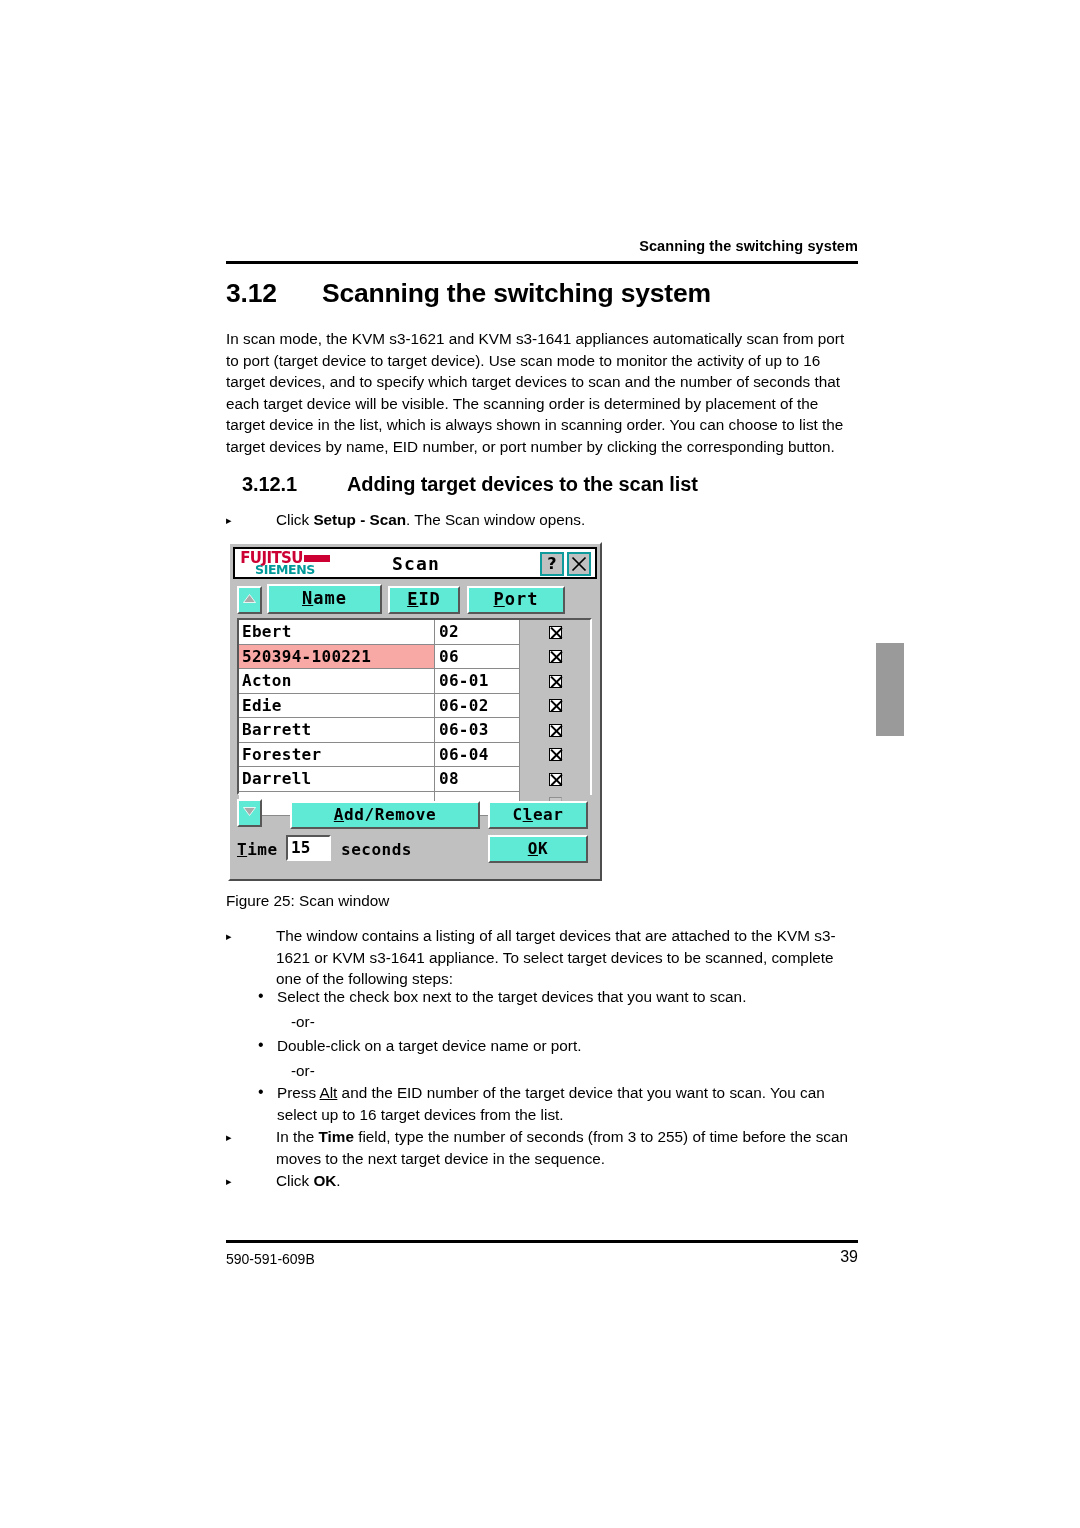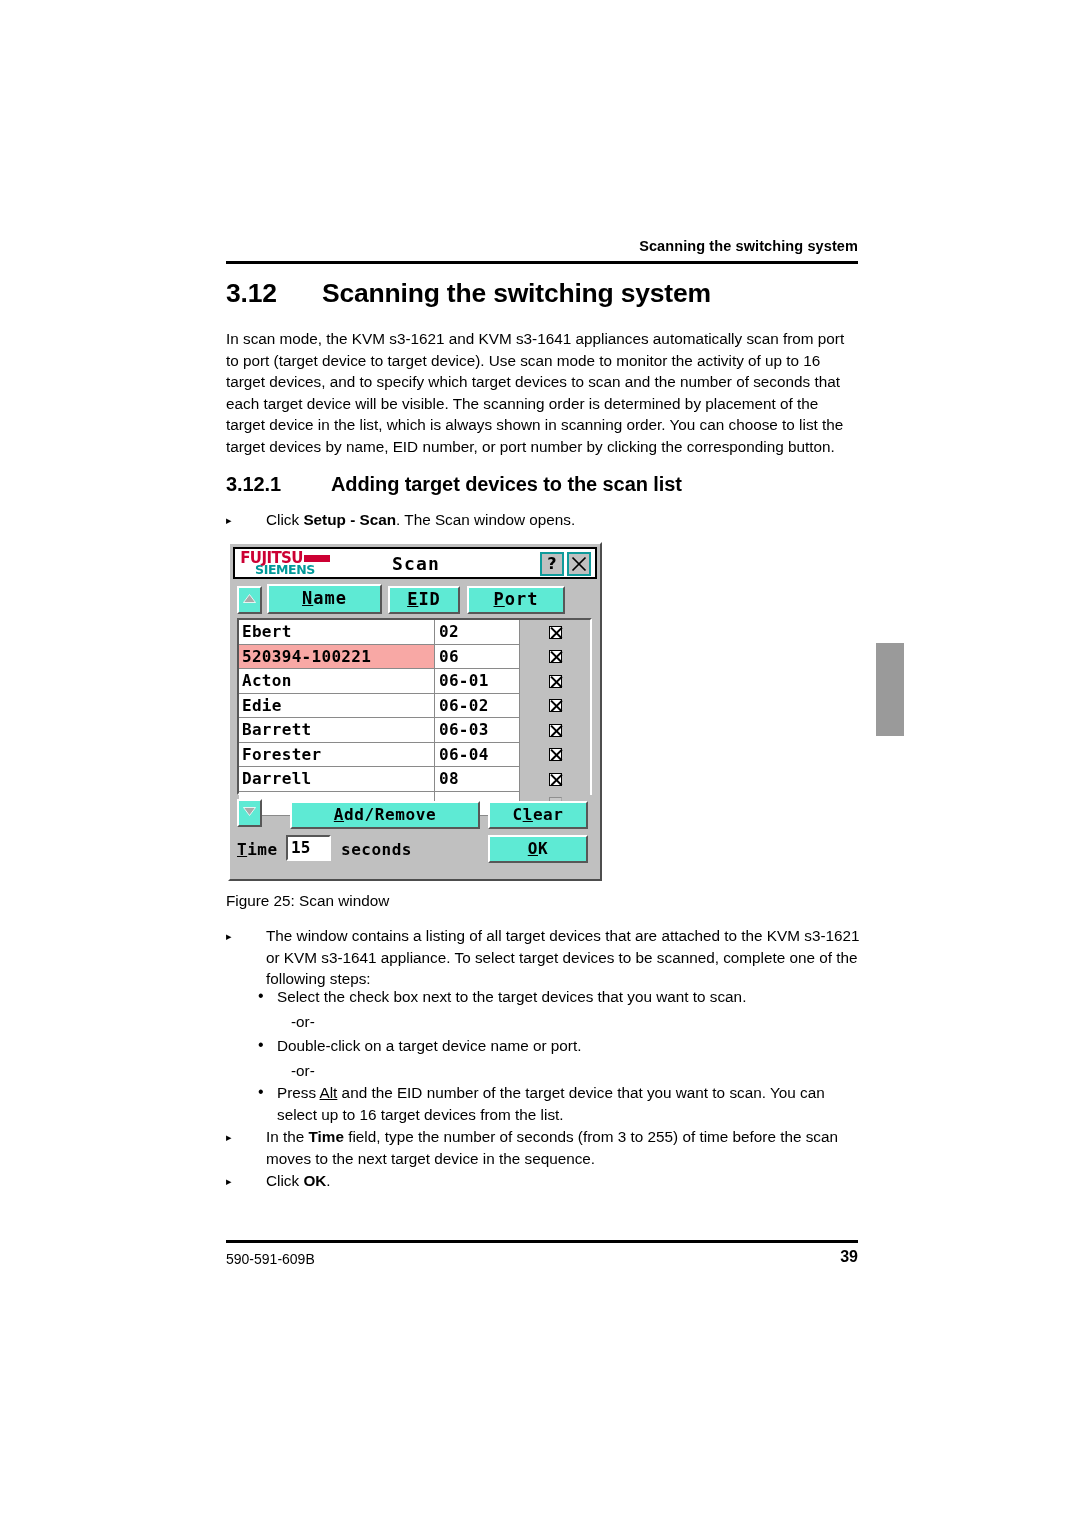--- a/index.html
+++ b/index.html
@@ -60,21 +60,21 @@
   .h2 .num { display: inline-block; width: 96px; }
 
   .h3 {
     position: absolute;
     left: 226px; top: 473px;
     width: 640px;
     font-size: 20px;
     font-weight: bold;
     letter-spacing: -0.1px;
   }
-  .h3 .num { display: inline-block; width: 105px; }
+  .h3 .num { display: inline-block; width: 105px; margin-left: 16px; }
 
   
   .body-para {
     position: absolute;
     left: 226px; top: 328px;
     width: 634px;
     font-size: 15.3px;
     line-height: 21.5px;
     text-align: left;
   }
@@ -87,21 +87,21 @@
   }
   .arrow-item .marker {
     position: absolute;
     left: 0; top: 1px;
     width: 14px;
     font-size: 11px;
     color: #000;
   }
   .arrow-item .txt {
     display: block;
-    margin-left: 40px;
+    margin-left: 50px;
   }
   .dot-item {
     position: absolute;
     font-size: 15.3px;
     line-height: 21.5px;
   }
   .dot-item .marker {
     position: absolute;
     left: 0; top: -1px;
     width: 14px;
@@ -138,21 +138,21 @@
     position: absolute;
     left: 226px; top: 1251px;
     font-size: 14px;
   }
   .footer-right {
     position: absolute;
     left: 790px; top: 1248px;
     width: 68px;
     text-align: right;
     font-size: 16px;
-    font-weight: bold;
+    font-weight: normal;
   }
 
   
   .dialog {
     position: absolute;
     left: 228px; top: 542px;
     width: 374px; height: 339px;
     background: #c0c0c0;
     border-top: 2px solid #ffffff;
     border-left: 2px solid #ffffff;

